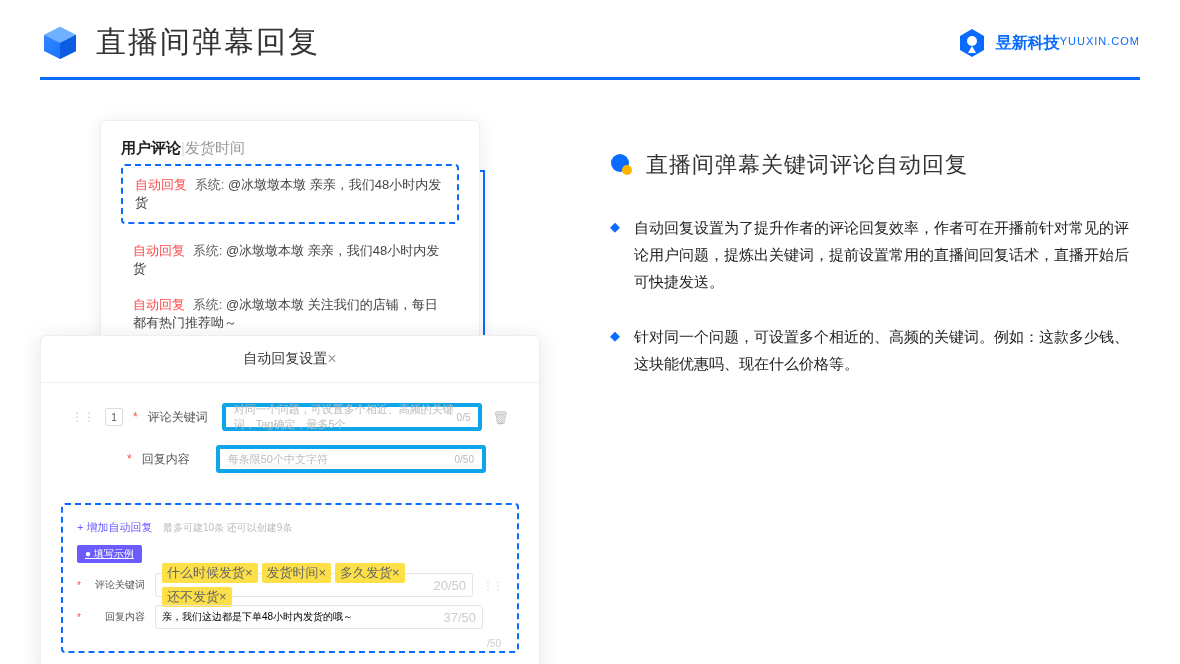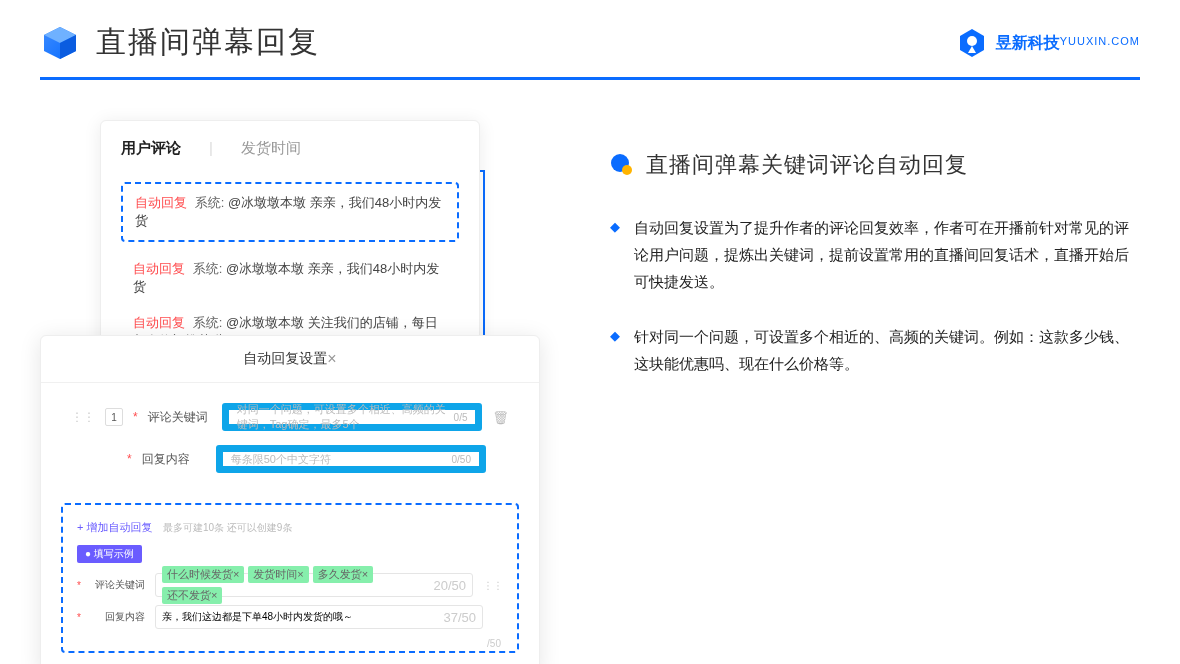--- a/index.html
+++ b/index.html
@@ -20,21 +20,21 @@
 .content { display: flex; padding: 40px 40px 0 40px; gap: 60px; }
 .left-col { position: relative; width: 510px; }
 .right-col { flex: 1; padding-top: 30px; }
 
 
 .comments-card {
   position: absolute; top: 0; left: 60px; width: 380px;
   background: #fff; border: 1px solid #eee; border-radius: 6px;
   box-shadow: 0 2px 18px rgba(0,0,0,.08); padding: 18px 20px 60px 20px;
 }
-.tabs { display: flex; gap: 28px; font-size: 15px; margin-bottom: 18px; }
+.tabs { display: flex; font-size: 15px; }
 .tab { color: #999; padding-bottom: 6px; }
 .tab.active { color: #222; font-weight: 600; }
 .tab-divider { color: #ddd; }
 .comment-box {
   border: 2px dashed #0a6cff; border-radius: 4px; padding: 10px 12px;
   font-size: 13px; color: #444; margin-bottom: 14px;
 }
 .comment-box.plain { border: none; padding: 4px 12px; margin-bottom: 10px; }
 .tag-red { color: #ff4d4f; font-weight: 500; margin-right: 4px; }
 .tag-grey { color: #666; }
@@ -46,48 +46,48 @@
   box-shadow: 0 3px 22px rgba(0,0,0,.10); padding: 0 0 20px 0;
 }
 .settings-header { display: flex; justify-content: center; padding: 14px 20px; font-size: 14px; color: #333; }
 .close-x { color: #999; cursor: pointer; font-size: 16px; }
 .settings-body { padding: 20px 30px 10px 30px; border-top: 1px solid #f0f0f0; }
 .row { display: flex; align-items: center; gap: 10px; margin-bottom: 14px; font-size: 12px; }
 .row-idx { width: 18px; height: 18px; border: 1px solid #ddd; border-radius: 2px; text-align: center; line-height: 18px; font-size: 10px; color: #555; }
 .req { color: #ff4d4f; }
 .row-label { width: 64px; color: #555; }
 .row-input {
-  flex: 1; border: 7px solid #0ea5e9; border-radius: 3px; height: 28px;
+  flex: 1; border: 4px solid #0ea5e9; border-radius: 3px; height: 28px;
   padding: 0 8px; font-size: 11px; color: #333; display: flex; align-items: center;
   justify-content: space-between;
 }
 .row-input .ph { color: #bbb; }
 .row-input .cnt { color: #bbb; font-size: 10px; }
 .trash-icon { color: #bbb; font-size: 13px; }
 .drag-icon { color: #ccc; font-size: 12px; }
 
 
 .example-wrap {
   margin: 6px 20px 0 20px; border: 2px dashed #0a6cff; border-radius: 4px;
   padding: 12px 14px 14px 14px;
 }
 .add-link { color: #6a5cff; font-size: 11px; margin-bottom: 8px; display: inline-block; }
 .add-hint { color: #bbb; font-size: 10px; margin-left: 6px; }
 .example-badge {
   display: inline-block; background: #6a5cff; color: #fff;
-  font-size: 10px; padding: 2px 8px; border-radius: 2px; margin-bottom: 10px;
+  font-size: 10px; padding: 2px 8px; border-radius: 2px; margin-bottom: 10px; text-decoration: underline;
 }
 .ex-row { display: flex; align-items: center; gap: 10px; margin-bottom: 8px; font-size: 10px; }
 .ex-label { width: 54px; color: #555; text-align: right; }
 .ex-input {
   flex: 1; border: 1px solid #e5e5e5; border-radius: 3px; height: 24px;
   padding: 0 6px; display: flex; align-items: center; gap: 6px; justify-content: space-between;
 }
 .ex-tags { display: flex; gap: 4px; flex-wrap: wrap; }
-.ex-tag { background: #86efac; color: #666; font-size: 11px; padding: 1px 5px; border-radius: 2px; text-align: center; }
+.ex-tag { background: #fde047; color: #666; font-size: 13px; padding: 1px 5px; border-radius: 2px; text-align: center; }
 .ex-cnt { color: #ccc; font-size: 13px; }
 .drag-small { color: #ccc; font-size: 10px; }
 .bottom-cnt { position: absolute; right: 38px; bottom: 24px; color: #ccc; font-size: 10px; }
 .vline { position:absolute; left: 443px; top: 50px; width: 2px; height: 370px; background:#0a6cff; }
 .hline1 { position:absolute; left: 430px; top: 50px; width: 13px; height: 2px; background:#0a6cff; }
 .hline2 { position:absolute; left: 432px; top: 418px; width: 13px; height: 2px; background:#0a6cff; }
 
 
 .section-title { display: flex; align-items: center; gap: 12px; margin-bottom: 34px; }
 .bullet-icon { width: 24px; height: 24px; }

